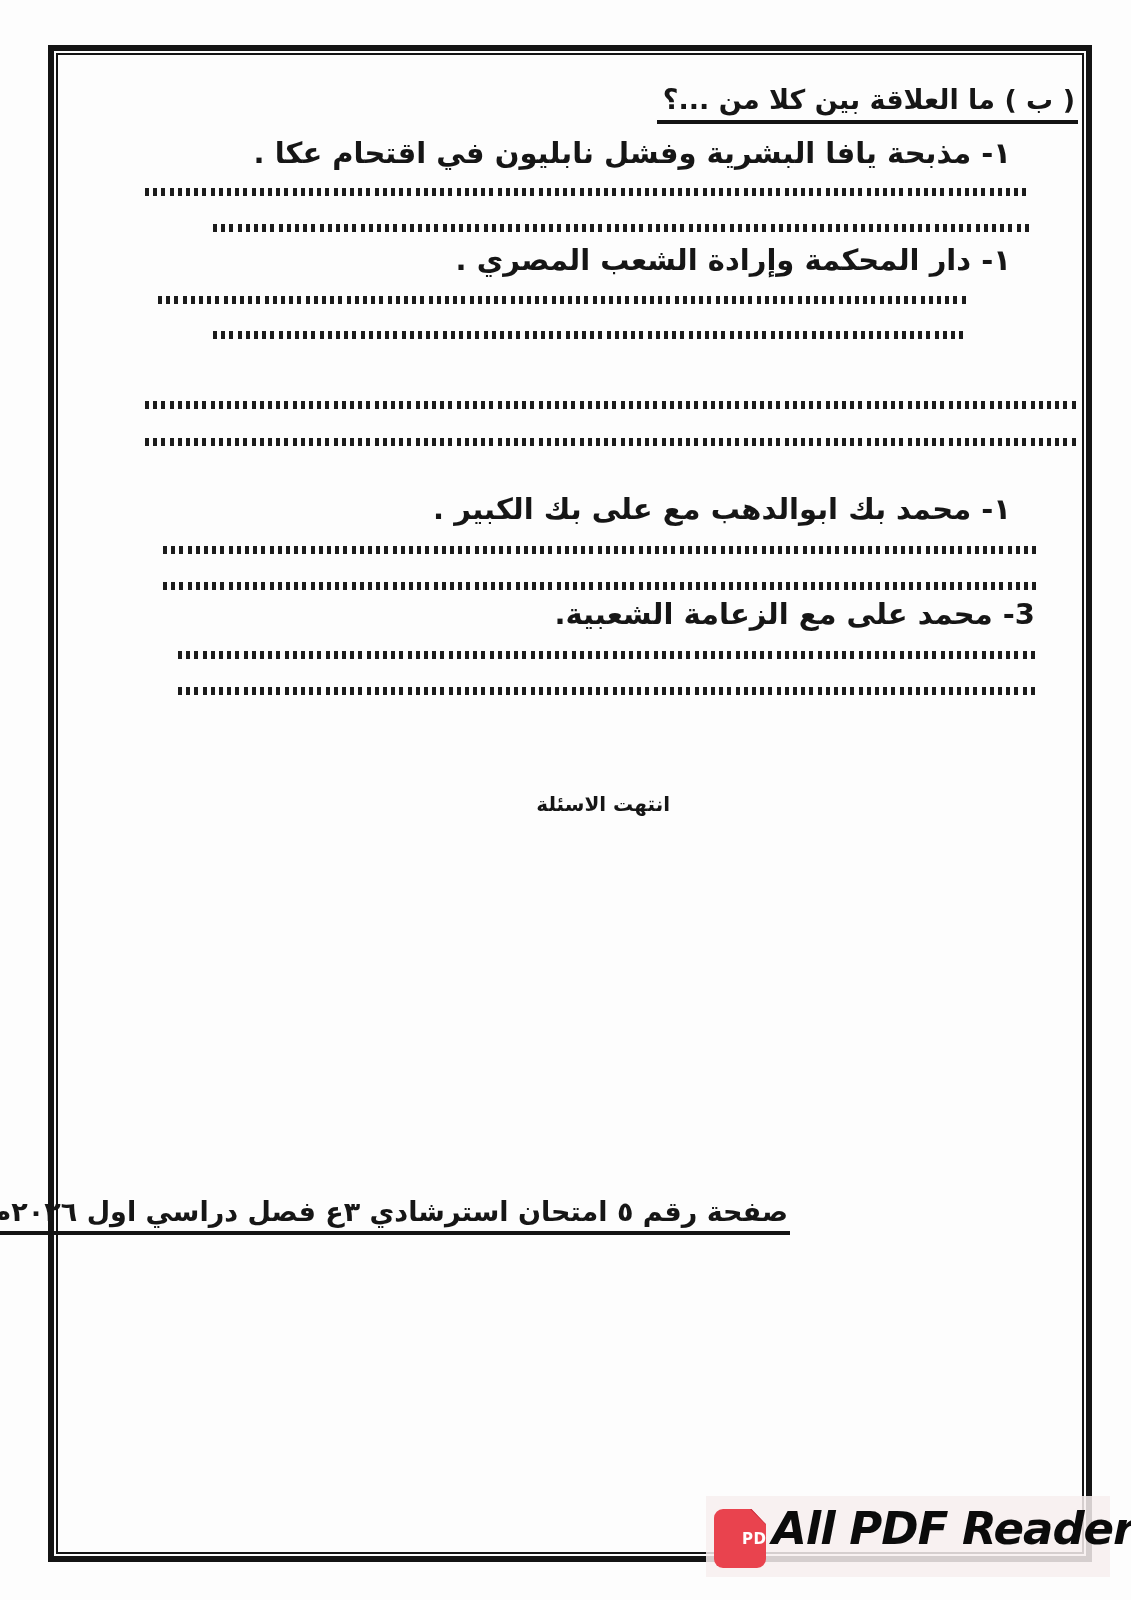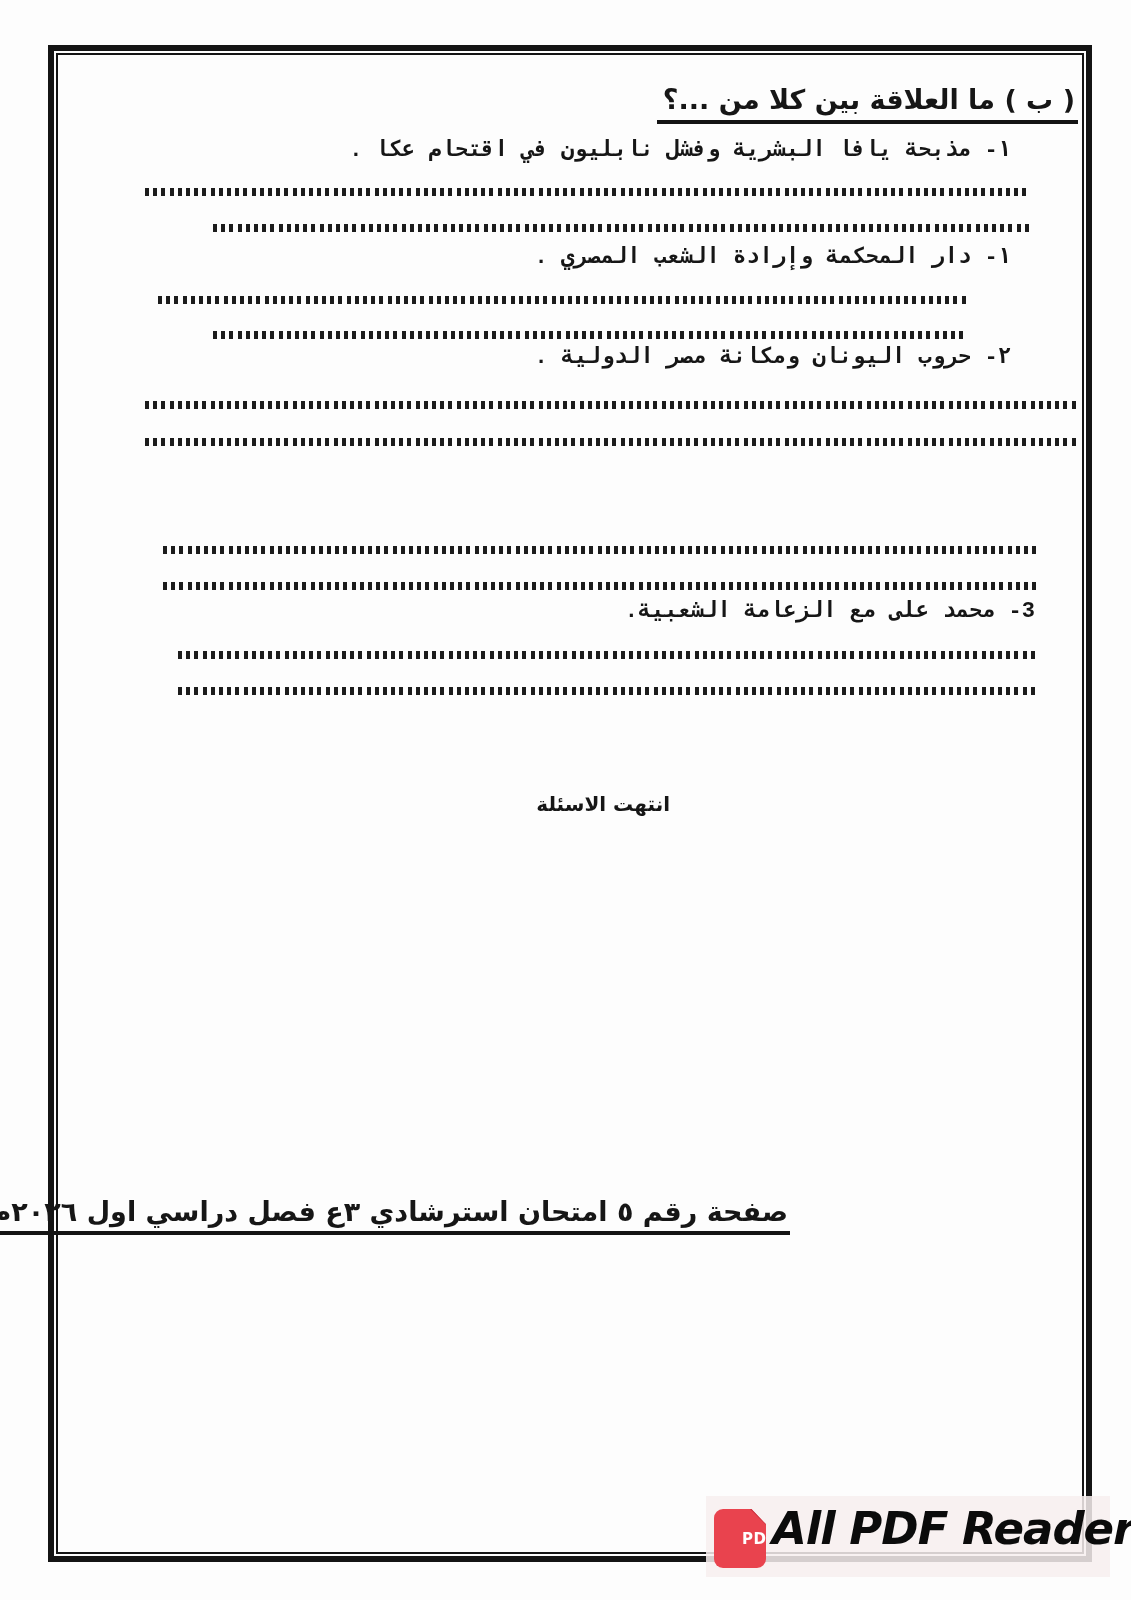--- a/index.html
+++ b/index.html
@@ -22,21 +22,21 @@
   }
   .arabic{
     position:absolute;direction:rtl;unicode-bidi:isolate;
     font-weight:bold;white-space:nowrap;z-index:2;
   }
   .heading{
     font-size:27px;
     border-bottom:4px solid #141414;
     padding:0 3px 5px 6px;
   }
-  .item{font-size:22px;font-family:Liberation Mono, monospace;}
+  .item{font-size:29px;}
   .dots{
     position:absolute;height:8px;z-index:2;
     background-image:repeating-linear-gradient(90deg,#1c1c1c 0 4px,transparent 4px 8.2px);
     background-position:center;background-repeat:repeat-x;background-size:100% 8px;
   }
   .end-note{font-size:20px;}
   .footer-line{
     font-size:27px;
     border-bottom:4px solid #141414;
     padding:0 2px 4px 2px;
@@ -83,26 +83,26 @@
   <div class="arabic item" style="top:136px;right:120px;">١- مذبحة يافا البشرية وفشل نابليون في اقتحام عكا .</div>
 
   <div class="dots" style="left:145px;top:188px;width:885px;"></div>
   <div class="dots" style="left:213px;top:224px;width:817px;"></div>
 
   <div class="arabic item" style="top:243px;right:120px;">١- دار المحكمة وإرادة الشعب المصري .</div>
 
   <div class="dots" style="left:158px;top:296px;width:809px;"></div>
   <div class="dots" style="left:213px;top:331px;width:754px;"></div>
 
-  <div class="arabic item" style="top:343px;right:120px;">٢- حروب اليونان ومكانة مصر الدولية .</div>
 
   <div class="dots" style="left:145px;top:401px;width:933px;"></div>
   <div class="dots" style="left:145px;top:438px;width:933px;"></div>
 
 
+  <div class="arabic item" style="top:492px;right:120px;">١- محمد بك ابوالدهب مع على بك الكبير .</div>
 
   <div class="dots" style="left:163px;top:546px;width:877px;"></div>
   <div class="dots" style="left:163px;top:582px;width:877px;"></div>
 
   <div class="arabic item" style="top:597px;right:96px;">3- محمد على مع الزعامة الشعبية.</div>
 
   <div class="dots" style="left:178px;top:651px;width:857px;"></div>
   <div class="dots" style="left:178px;top:687px;width:857px;"></div>
 
   <div class="arabic end-note" style="top:792px;right:461px;">انتهت الاسئلة</div>

